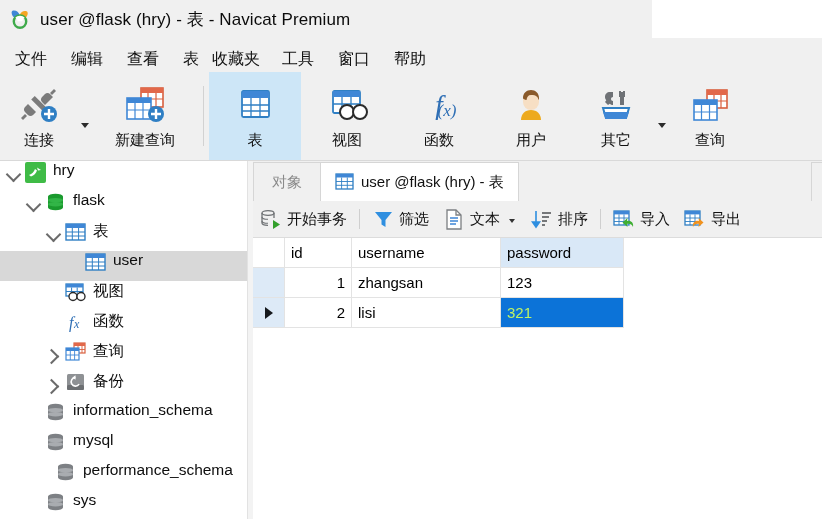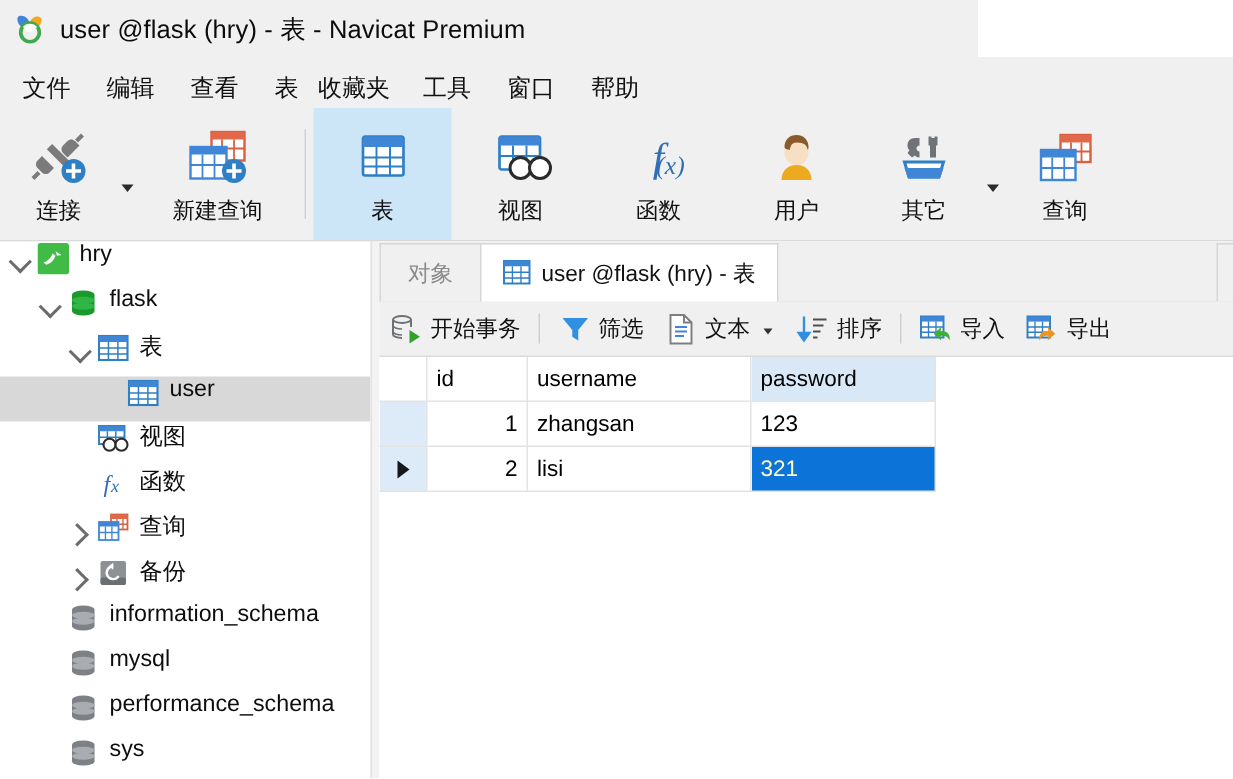--- a/index.html
+++ b/index.html
@@ -109,21 +109,21 @@
     height:29px;padding:0 6px;font-weight:normal;font-size:15px;
     overflow:hidden;white-space:nowrap;
   }
   .col-gutter{width:19px;padding:0;background:#ddeaf7;border-right:1px solid #d2d2d2;}
   .col-id{width:54px;}
   .col-username{width:136px;}
   .col-password{width:110px;}
   .grid thead th{background:#ffffff;text-align:left;color:#000000;}
   .grid thead th.hl{background:#d9e8f7;}
   .grid td.num{text-align:right;}
-  .grid td.sel{background:#0c73d8;color:#fef9c3;}
+  .grid td.sel{background:#0c73d8;color:#bef264;}
   .rowmark{display:flex;align-items:center;justify-content:center;height:29px;}
   .tri{width:0;height:0;border-top:6px solid transparent;border-bottom:6px solid transparent;border-left:8px solid #15181c;}
 </style>
 </head>
 <body>
 
 <div class="app">
 
   <div class="titlebar">
     <svg class="title-logo" viewBox="0 0 24 24">
@@ -399,21 +399,21 @@
           <ellipse cx="10.5" cy="4.5" rx="7.5" ry="2.8" fill="#7d8084"></ellipse>
           <rect x="3" y="4.5" width="15" height="11" fill="#7d8084"></rect>
           <ellipse cx="10.5" cy="15.5" rx="7.5" ry="2.8" fill="#7d8084"></ellipse>
           <ellipse cx="10.5" cy="8.2" rx="7.5" ry="2.3" fill="#a9acb0"></ellipse>
           <ellipse cx="10.5" cy="12.2" rx="7.5" ry="2.3" fill="#a9acb0"></ellipse>
         </svg>
       </div>
       <div class="tree-label">mysql</div>
     </div>
 
-    <div class="tree-row" style="padding-left:22px">
+    <div class="tree-row" style="padding-left:32px">
       <div class="tw"></div>
       <div class="tree-ico">
         <svg width="21" height="21" viewBox="0 0 21 21">
           <ellipse cx="10.5" cy="4.5" rx="7.5" ry="2.8" fill="#7d8084"></ellipse>
           <rect x="3" y="4.5" width="15" height="11" fill="#7d8084"></rect>
           <ellipse cx="10.5" cy="15.5" rx="7.5" ry="2.8" fill="#7d8084"></ellipse>
           <ellipse cx="10.5" cy="8.2" rx="7.5" ry="2.3" fill="#a9acb0"></ellipse>
           <ellipse cx="10.5" cy="12.2" rx="7.5" ry="2.3" fill="#a9acb0"></ellipse>
         </svg>
       </div>

